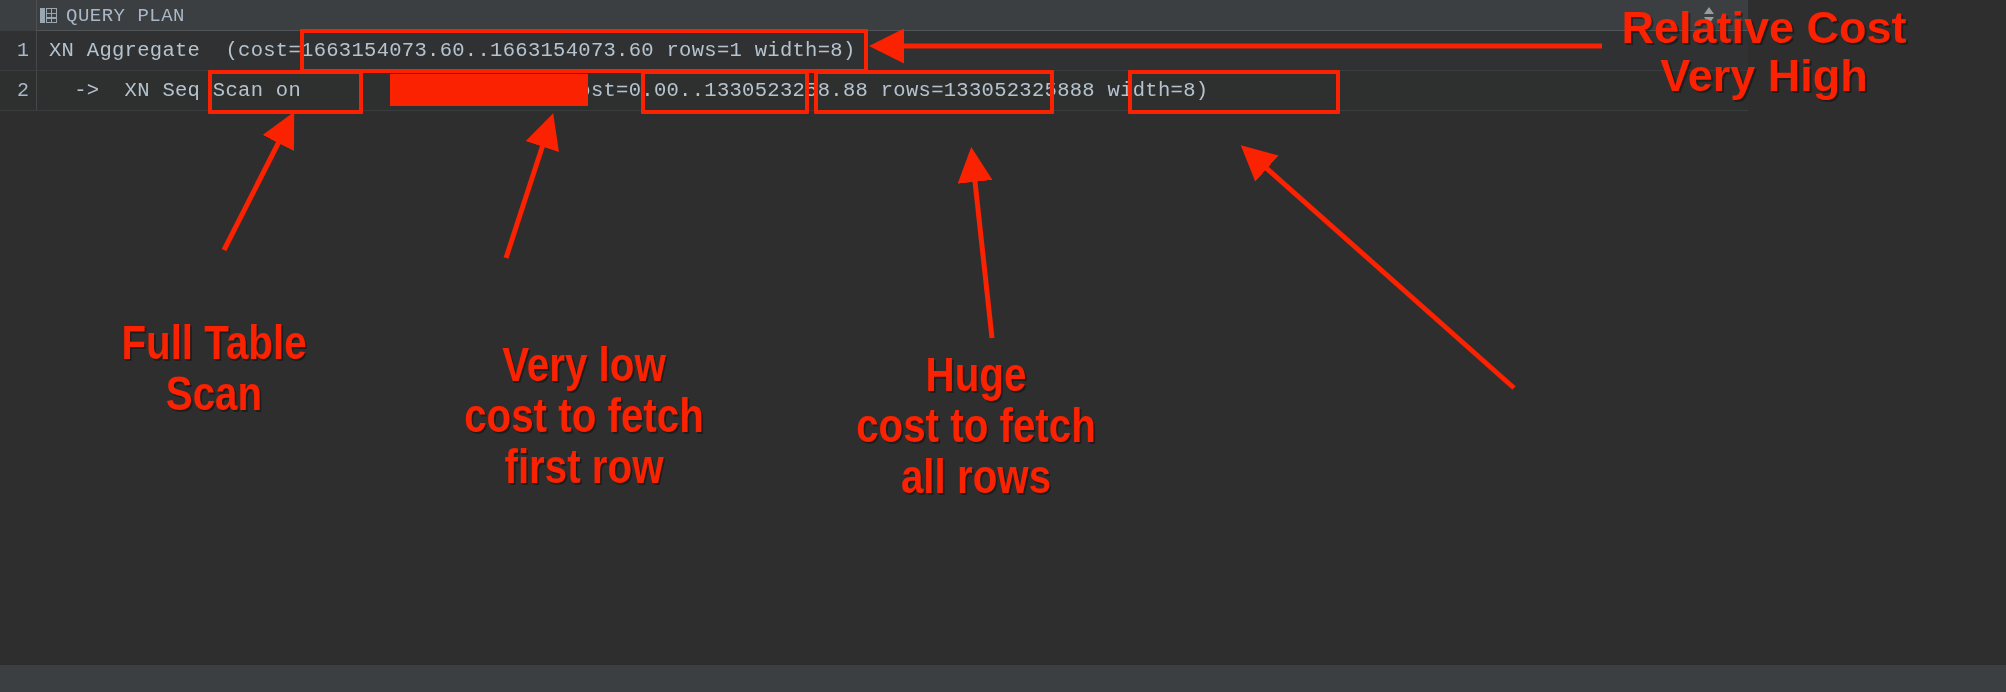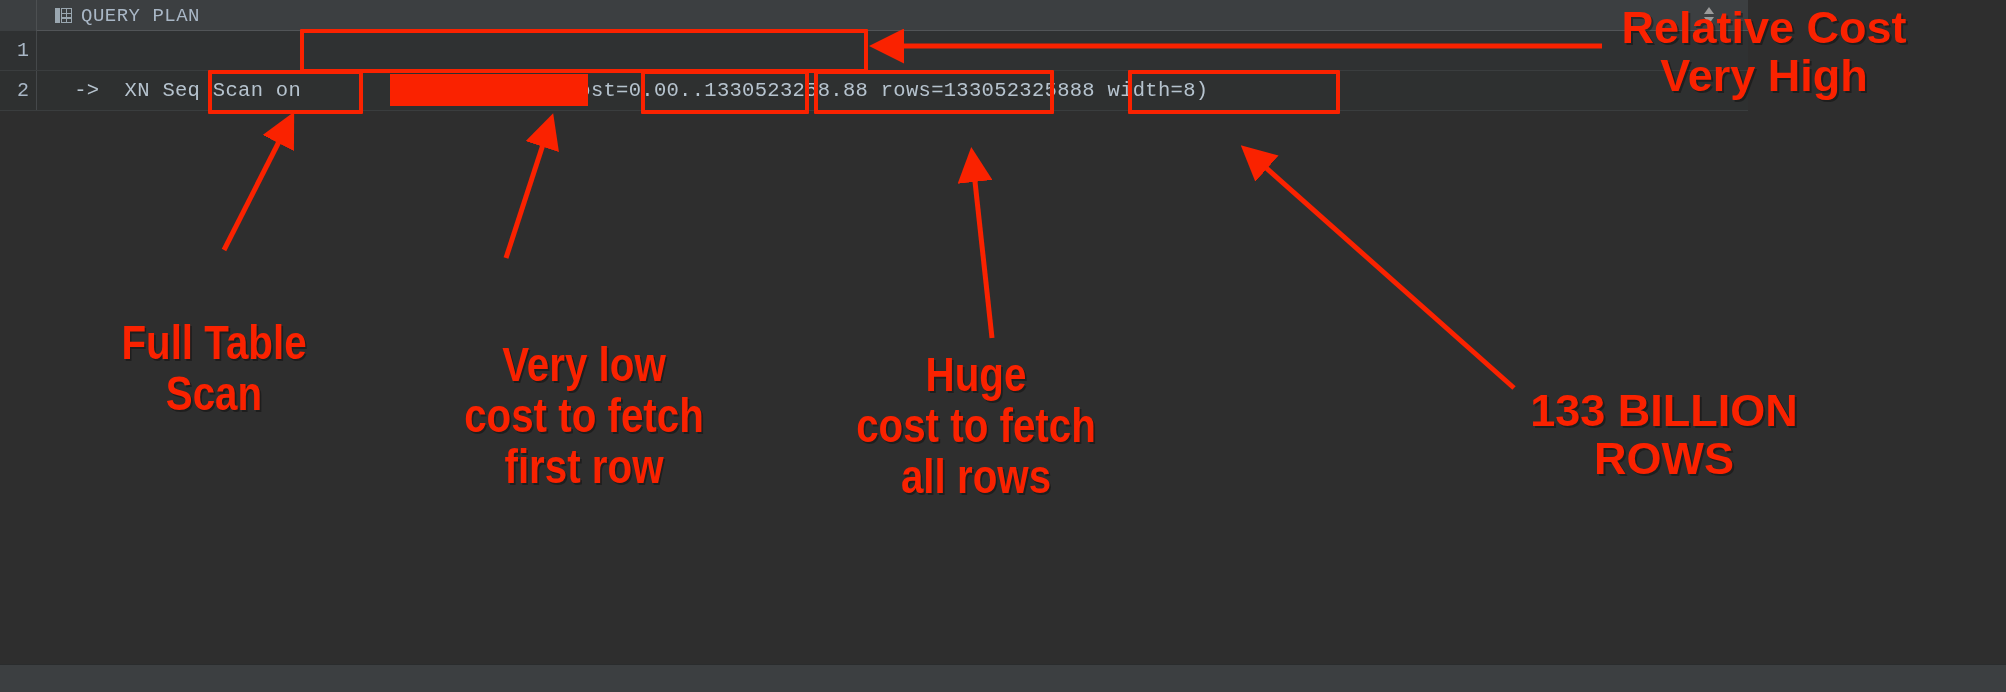--- a/index.html
+++ b/index.html
@@ -70,21 +70,21 @@
     box-sizing: border-box;
   }
   .hdr-cell {
     position: absolute;
     left: 38px;
     top: 0;
     height: 31px;
     display: flex;
     align-items: center;
     gap: 9px;
-    padding-left: 17px;
+    padding-left: 2px;
     color: #a9b7c6;
     font-family: "Liberation Mono", monospace;
     font-size: 19px;
     letter-spacing: 0.5px;
   }
   .tbl-icon {
     position: relative;
     width: 17px;
     height: 15px;
     display: inline-block;
@@ -256,20 +256,21 @@
         <span>QUERY PLAN</span>
       </div>
       <div class="sort-ind">
         <span class="up"></span>
           <span class="dn"></span>
       </div>
     </div>
 
     <div class="row r1">
       <div class="gutter">1</div>
+      <div class="cell">XN Aggregate  (cost=1663154073.60..1663154073.60 rows=1 width=8)</div>
     </div>
 
     <div class="row r2">
       <div class="gutter">2</div>
       <div class="cell">  -&gt;  XN Seq Scan on                    (cost=0.00..1330523258.88 rows=133052325888 width=8)</div>
     </div>
 
     <div class="redaction"></div>
   </div>
 
@@ -308,18 +309,16 @@
 Scan</div>
 
     <div class="anno-text cond" style="left:400px; top:340px; width:320px; font-size:48px;">Very low
 cost to fetch
 first row</div>
 
     <div class="anno-text cond" style="left:792px; top:350px; width:320px; font-size:48px;">Huge
 cost to fetch
 all rows</div>
 
-    <div class="anno-text" style="left:1480px; top:387px; width:320px; font-size:45px;">133 BILLION
-ROWS</div>
   </div>
 
   <div class="bottom-bar"></div>
 </div>
 
 </body></html>

